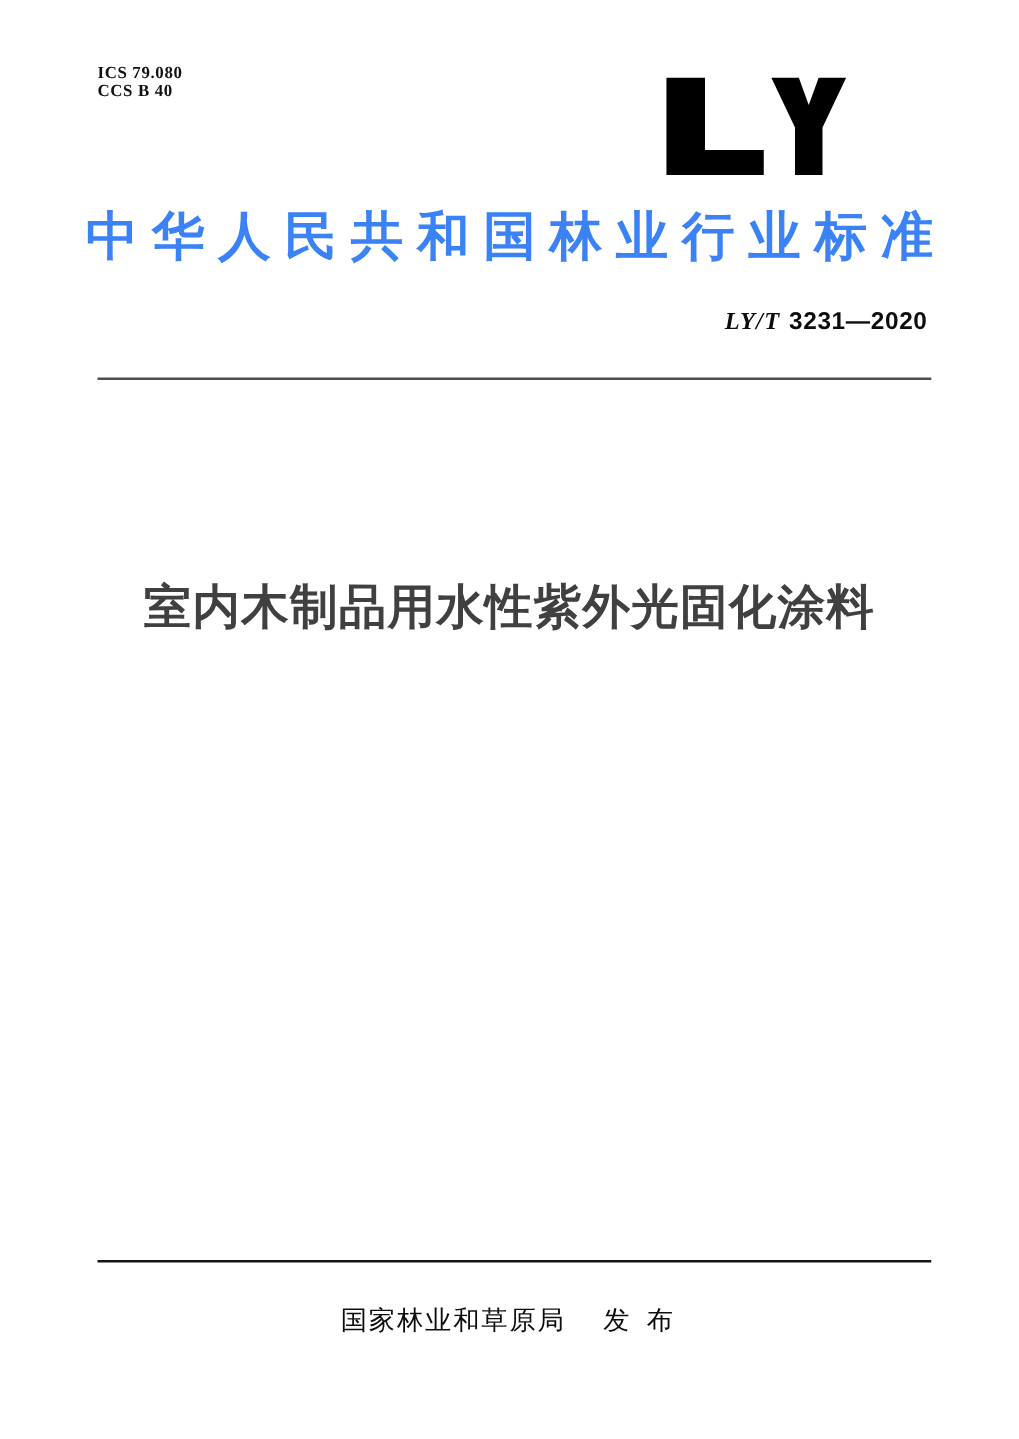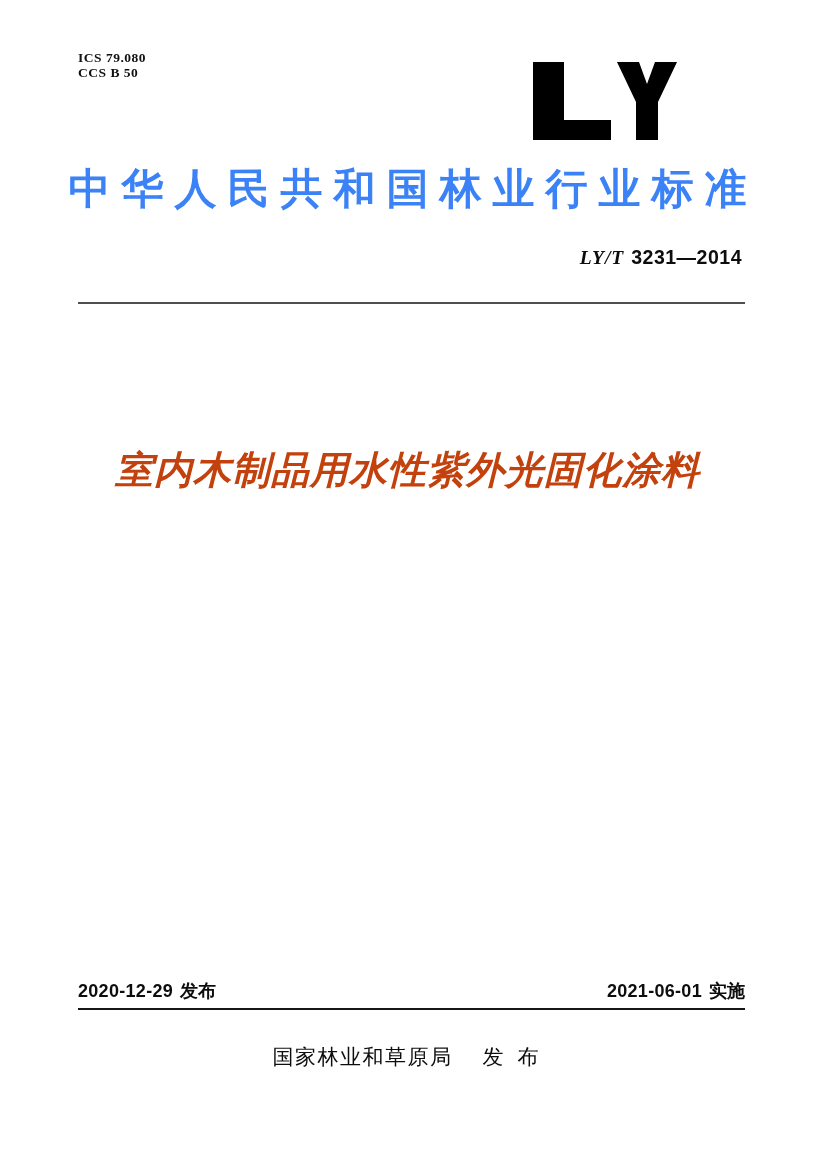--- a/index.html
+++ b/index.html
@@ -89,30 +89,29 @@
     height: 2px;
   }
   .rule-top { top: 302px; background: #4e4e4e; }
   .rule-bottom { top: 1008px; background: #161616; }
   
   .doc-title-cn {
     position: absolute;
     left: 0;
     right: 0;
     top: 447px;
-    margin: 0;
+    margin: 16px;
     text-align: center;
     font-size: 38px;
     line-height: 46px;
     font-weight: bold;
     letter-spacing: 1px;
     white-space: nowrap;
-    color: #c2410c;
+    color: #404040;
     font-family: "Liberation Sans", sans-serif;
-    font-style: italic;
   }
   .doc-title-en {
     position: absolute;
     left: 0;
     right: 0;
     top: 524px;
     margin: 0;
     text-align: center;
     font-family: "Liberation Serif", serif;
     font-size: 19px;
@@ -158,50 +157,42 @@
     letter-spacing: 4px;
   }
 </style>
 </head>
 <body>
 
 <div class="page">
 
   <div class="ics-block">
     <div>ICS 79.080</div>
-    <div>CCS B 50</div>
+    <div>CCS B 40</div>
   </div>
 
   <div class="logo">
     <span class="sr-only">LY</span>
     <svg viewBox="0 0 144 78" xmlns="http://www.w3.org/2000/svg" aria-hidden="true">
       <polygon points="0,0 31,0 31,58 78,58 78,78 0,78" fill="#000000"></polygon>
       <polygon points="84,0 106,0 114,22 122,0 144,0 125,40 125,78 103,78 103,40" fill="#000000"></polygon>
     </svg>
   </div>
 
   <h1 class="std-title-cn">中华人民共和国林业行业标准</h1>
 
   <div class="std-code">
-    <span class="code-prefix">LY/T</span><span class="code-number">3231—2014</span>
+    <span class="code-prefix">LY/T</span><span class="code-number">3231—2020</span>
   </div>
 
   <div class="rule rule-top"></div>
 
   <h2 class="doc-title-cn">室内木制品用水性紫外光固化涂料</h2>
 
 
-  <div class="date-row">
-    <span>
-      <span class="date-value">2020-12-29</span><span>发布</span>
-    </span>
-    <span>
-      <span class="date-value">2021-06-01</span><span>实施</span>
-    </span>
-  </div>
 
   <div class="rule rule-bottom"></div>
 
   <div class="issuer-row">
     <span class="issuer-name">国家林业和草原局</span><span class="publish-label">发 布</span>
   </div>
 
 </div>
 
 </body></html>

